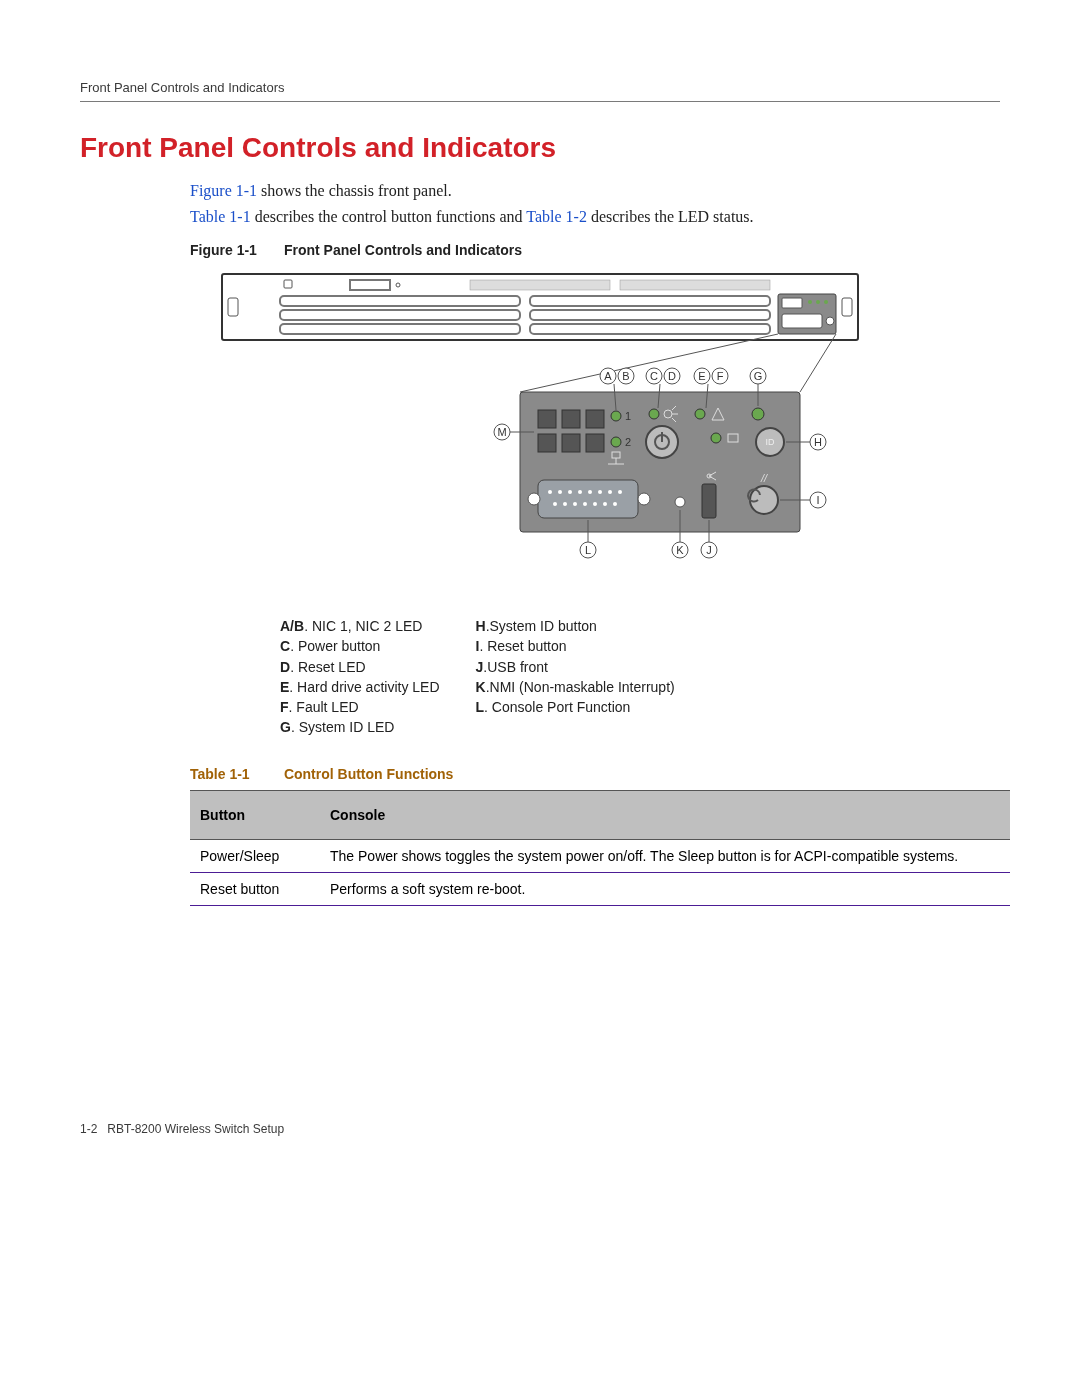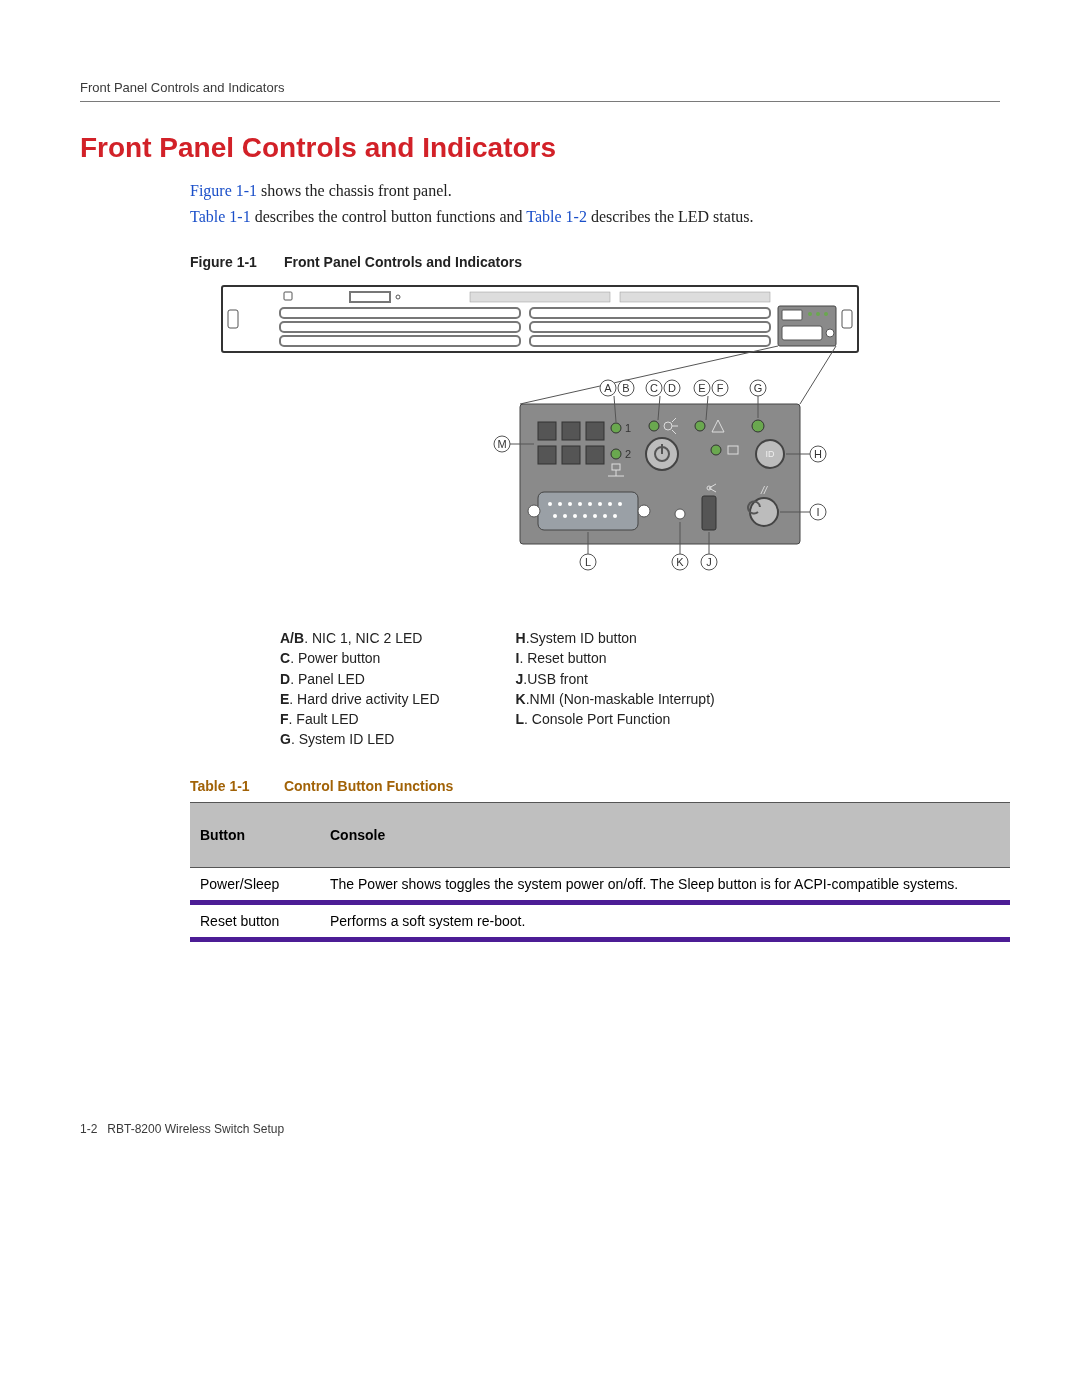--- a/index.html
+++ b/index.html
@@ -1,31 +1,31 @@
 <!DOCTYPE html>
 <html><head>
 <meta charset="utf-8">
 <style>
   html,body{margin:0;padding:0;background:#fff;color:#000;font-family:Arial,Helvetica,sans-serif}
   .page{width:1080px;height:1188px;position:relative;box-sizing:border-box;padding:80px 80px 0 80px}
   .running-head{font-size:13px;color:#3a3a3a;border-bottom:1px solid #7a7a7a;padding-bottom:6px;margin-bottom:30px}
   h1{font-family:Arial,Helvetica,sans-serif;font-weight:bold;color:#d22128;font-size:28px;margin:0 0 18px 0}
   .body-text{font-family:Georgia,'Times New Roman',serif;font-size:16px;color:#222;margin:0 0 8px 0;padding-left:110px}
   .link{color:#1a4fc9}
-  .fig-caption{font-family:Arial,Helvetica,sans-serif;font-weight:bold;font-size:14px;color:#222;padding-left:110px;margin:28px 0 14px 0}
+  .fig-caption{font-family:Arial,Helvetica,sans-serif;font-weight:bold;font-size:14px;color:#222;padding-left:110px;margin:16px 0 14px 0}
   .fig-caption .num{display:inline-block;min-width:90px}
   .diagram{margin-left:140px;width:640px}
-  .legend{display:flex;gap:76px;margin:40px 0 28px 200px;font-size:14px;color:#222}
+  .legend{display:flex;gap:36px;margin:40px 0 28px 200px;font-size:14px;color:#222}
   .legend-col div{line-height:1.45}
   .legend b{font-weight:bold}
   .tbl-caption{font-family:Arial,Helvetica,sans-serif;font-weight:bold;font-size:14px;color:#a16207;padding-left:110px;margin:10px 0 8px 0}
   .tbl-caption .num{display:inline-block;min-width:90px}
   table.func{border-collapse:collapse;width:820px;margin-left:110px;font-size:14px}
-  table.func th{background:#bfbfbf;text-align:left;font-weight:bold;padding:24px 10px;border-top:1px solid #555;border-bottom:1px solid #555}
-  table.func td{padding:8px 10px;vertical-align:top;border-bottom:5px solid #4c1d95}
+  table.func th{background:#bfbfbf;text-align:left;font-weight:bold;padding:16px 10px;border-top:1px solid #555;border-bottom:1px solid #555}
+  table.func td{padding:8px 10px;vertical-align:top;border-bottom:1px solid #4c1d95}
   table.func td.btncol{width:110px}
   .footer{position:absolute;left:80px;bottom:52px;font-size:12px;color:#3a3a3a}
   
   .chassis-bg{fill:#fff;stroke:#333;stroke-width:2}
   .slot{fill:none;stroke:#777;stroke-width:2}
   .panel{fill:#8a8a8a;stroke:#444;stroke-width:1}
   .led{fill:#6aa84f;stroke:#333}
   .hole{fill:#fff;stroke:#555}
   .btn-round{fill:#bcbcbc;stroke:#444;stroke-width:2}
   .label-circ{fill:#fff;stroke:#555;stroke-width:1}
@@ -217,21 +217,21 @@
           <text class="label-txt" x="-18" y="40">M</text>
         <line class="lead" x1="-10" y1="40" x2="14" y2="40"></line>
       </g>
     </svg>
   </div>
 
   <div class="legend">
     <div class="legend-col">
       <div><b>A/B</b><span>. NIC 1, NIC 2 LED</span></div>
       <div><b>C</b><span>. Power button</span></div>
-      <div><b>D</b><span>. Panel LED</span></div>
+      <div><b>D</b><span>. Reset LED</span></div>
       <div><b>E</b><span>. Hard drive activity LED</span></div>
       <div><b>F</b><span>. Fault LED</span></div>
       <div><b>G</b><span>. System ID LED</span></div>
     </div>
     <div class="legend-col">
       <div><b>H</b><span>.System ID button</span></div>
       <div><b>I</b><span>. Reset button</span></div>
       <div><b>J</b><span>.USB front</span></div>
       <div><b>K</b><span>.NMI (Non-maskable Interrupt)</span></div>
       <div><b>L</b><span>. Console Port Function</span></div>

